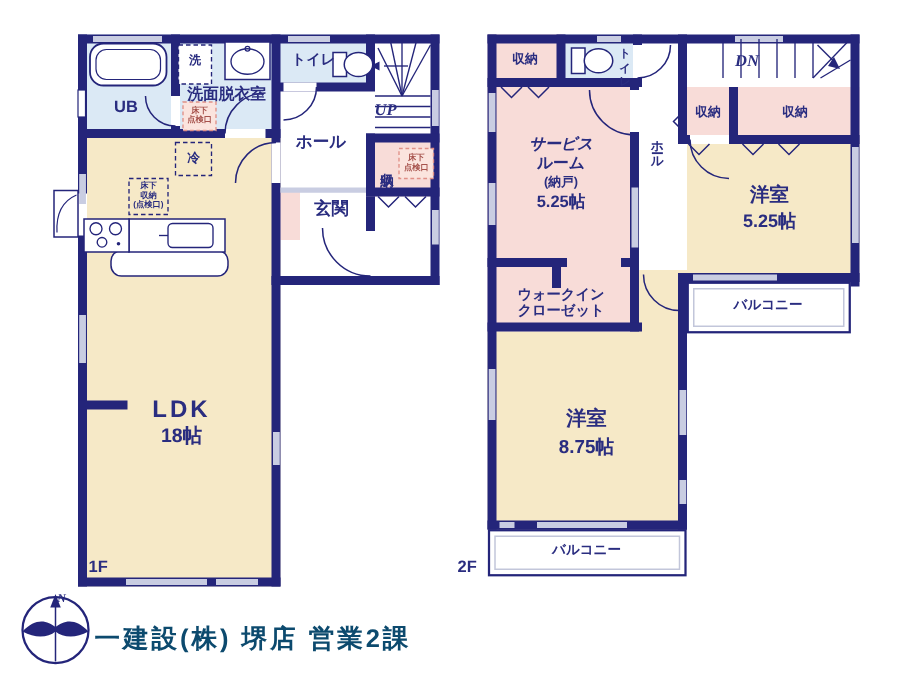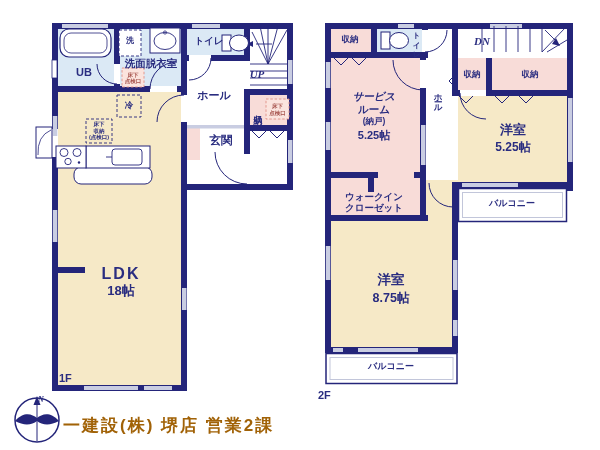--- a/index.html
+++ b/index.html
@@ -8,21 +8,21 @@
   #plan-svg{position:absolute;left:0;top:0;}
   .lbl{position:absolute;transform:translate(-50%,-50%);color:#2a2d80;font-weight:600;
        white-space:nowrap;line-height:1.1;text-align:center;}
   .vert{writing-mode:vertical-rl;letter-spacing:1px;}
   .multi span{display:block;}
   .tiny{font-size:5.5px;line-height:6.5px;font-weight:600;letter-spacing:0;}
   .red{color:#a6524c;}
   .serif-it{font-family:"Liberation Serif","DejaVu Serif",serif;font-style:italic;font-weight:700;}
   .floor-tag{font-size:11px;font-weight:700;transform:none;}
   .credit{position:absolute;left:63px;top:414px;font-size:17px;letter-spacing:2px;
-          color:#a16207;font-weight:600;}
+          color:#0c4a6e;font-weight:600;}
   .nmark{font-size:8px;}
 </style>
 </head>
 <body>
 
 <div id="canvas">
 
 <svg id="plan-svg" width="600" height="450" viewBox="0 0 600 450">
 
   <g>
@@ -263,24 +263,24 @@
 <div class="lbl multi tiny red" style="left:277.5px;top:109px;">
   <span>床下</span>
       <span>点検口</span>
 </div>
 <div class="lbl multi tiny" style="left:99px;top:131px;">
   <span>床下</span>
       <span>収納</span>
       <span>(点検口)</span>
 </div>
 
-<div class="lbl floor-tag" style="left:318px;top:372px;margin-top:17px;">2F</div>
+<div class="lbl floor-tag" style="left:305px;top:372px;">2F</div>
 <div class="lbl" style="left:350px;top:40px;font-size:8.5px;">収納</div>
 <div class="lbl vert" style="left:416px;top:41px;font-size:7.5px;">トイレ</div>
-<div class="lbl serif-it" style="left:482px;top:41px;font-size:11px;text-align:center;">DN</div>
+<div class="lbl serif-it" style="left:498px;top:41px;font-size:11px;text-align:center;">DN</div>
 <div class="lbl" style="left:472px;top:75px;font-size:8.5px;">収納</div>
 <div class="lbl" style="left:530px;top:75px;font-size:8.5px;">収納</div>
 <div class="lbl" style="left:374px;top:97px;font-size:10.5px;font-style:italic;">サービス</div>
 <div class="lbl" style="left:374px;top:110px;font-size:10.5px;">ルーム</div>
 <div class="lbl" style="left:374px;top:122px;font-size:8.5px;">(納戸)</div>
 <div class="lbl" style="left:374px;top:135px;font-size:11px;">5.25帖</div>
 <div class="lbl vert" style="left:438px;top:98px;font-size:8.5px;">ホール</div>
 <div class="lbl" style="left:513px;top:130px;font-size:13px;">洋室</div>
 <div class="lbl" style="left:513px;top:148px;font-size:12px;">5.25帖</div>
 <div class="lbl multi" style="left:374px;top:202px;font-size:9.5px;line-height:11px;">

